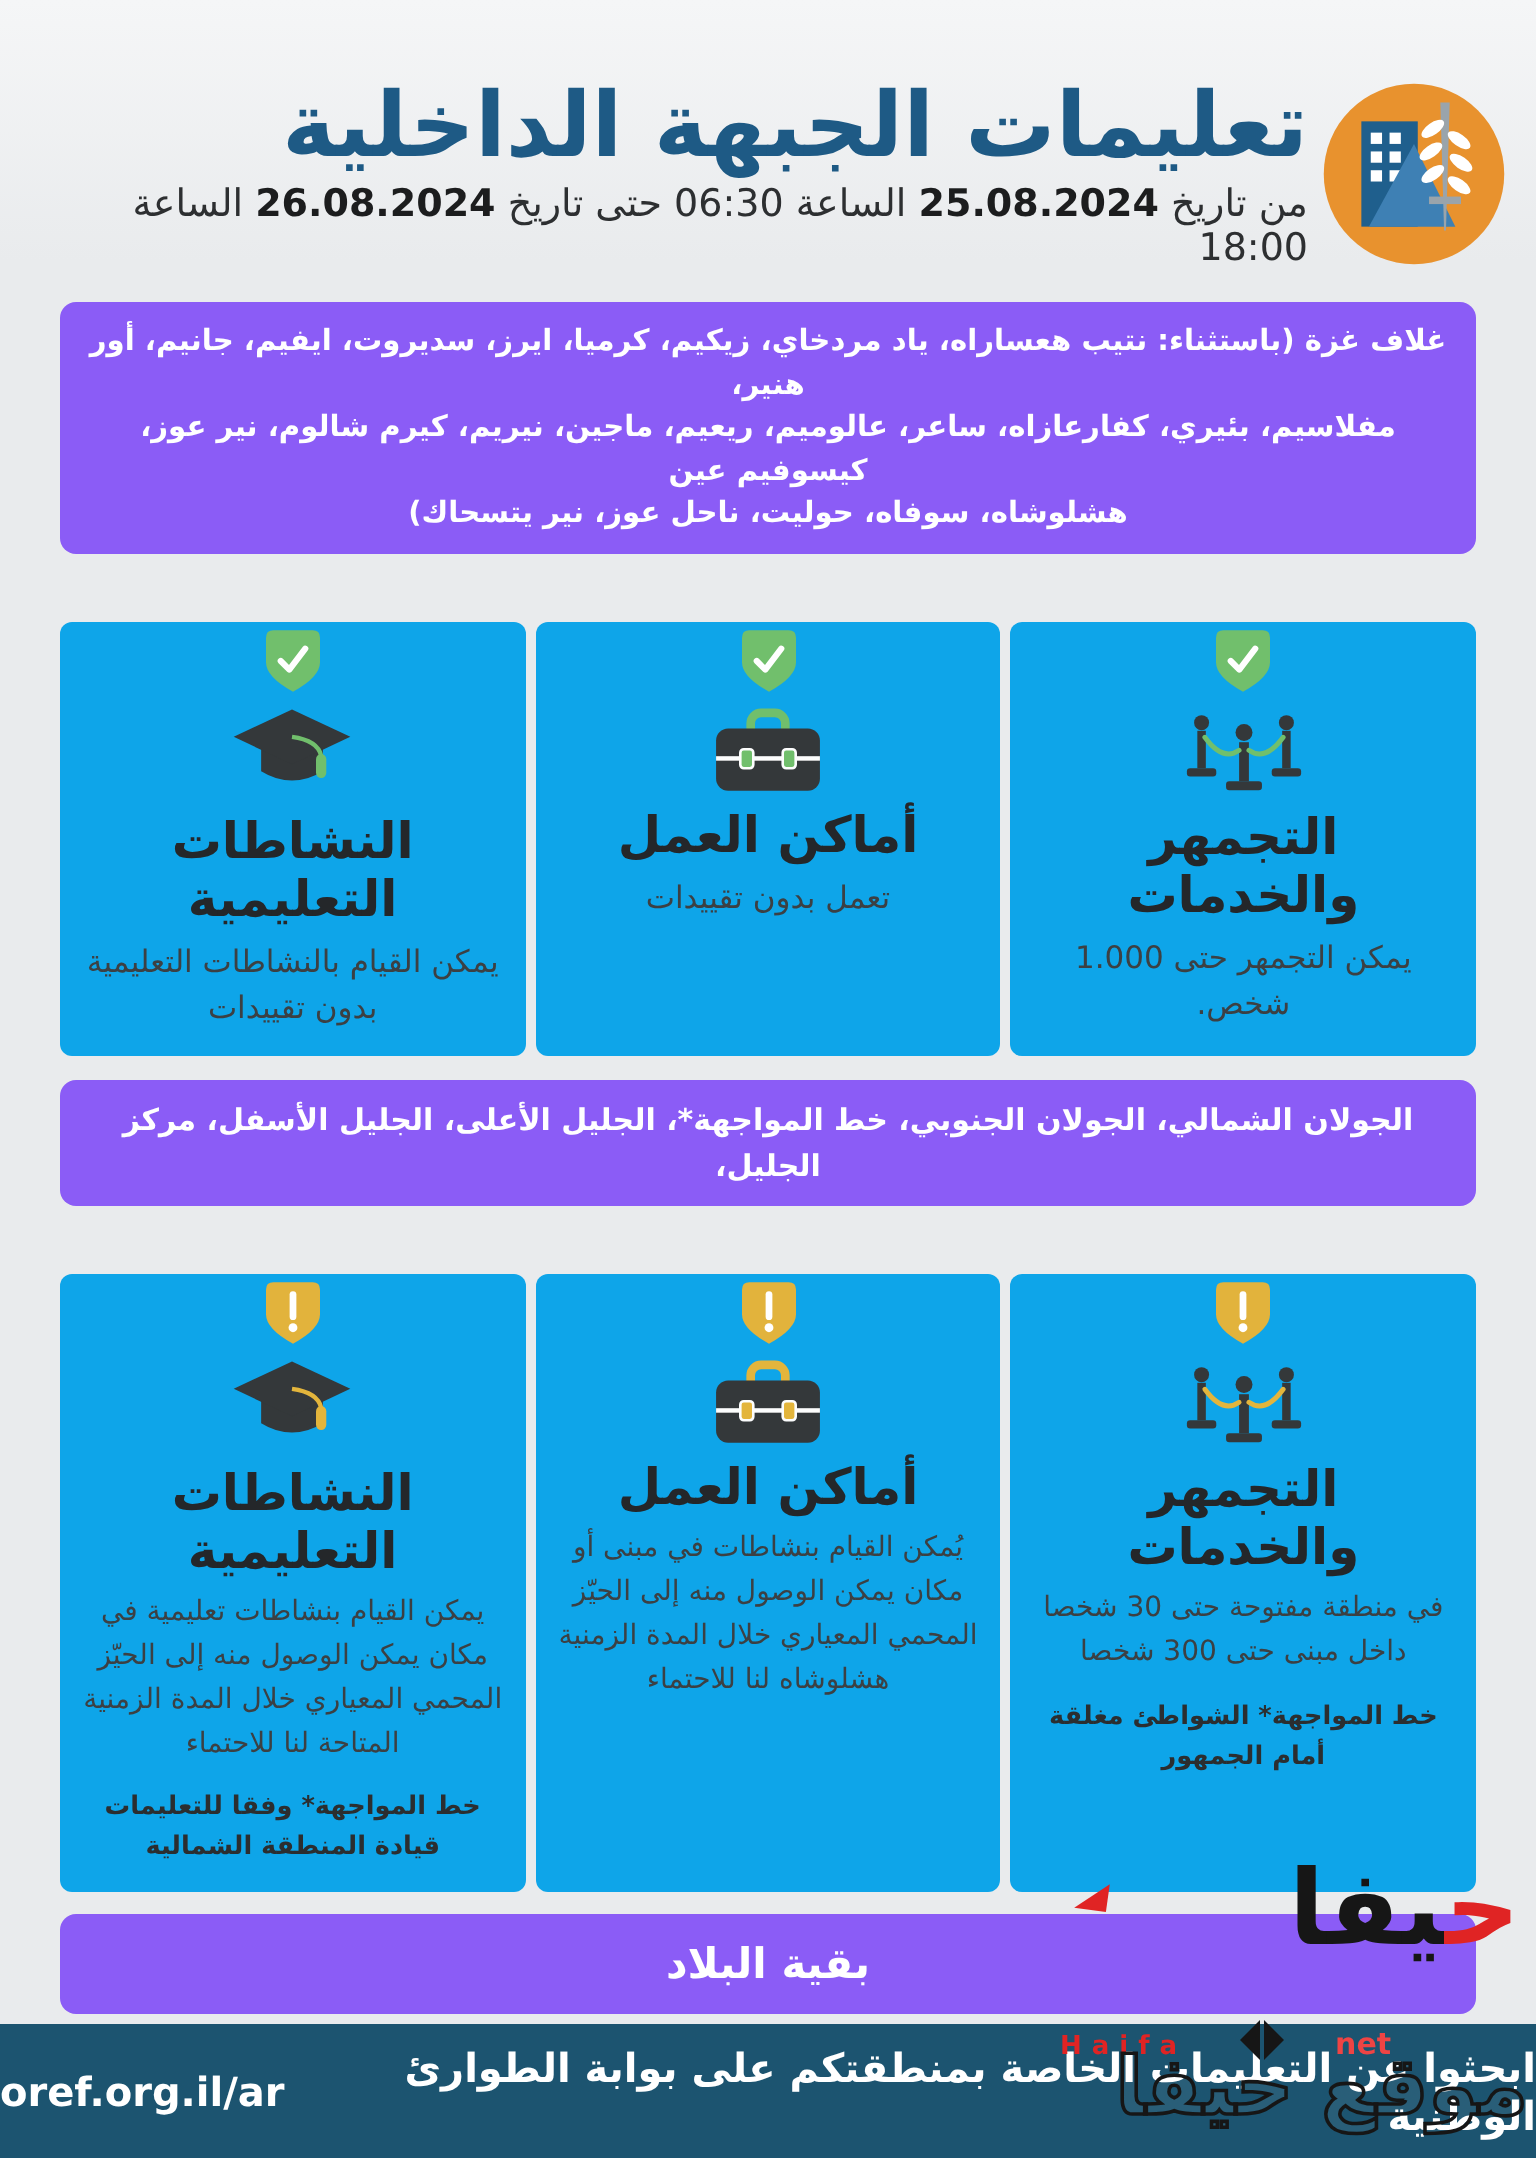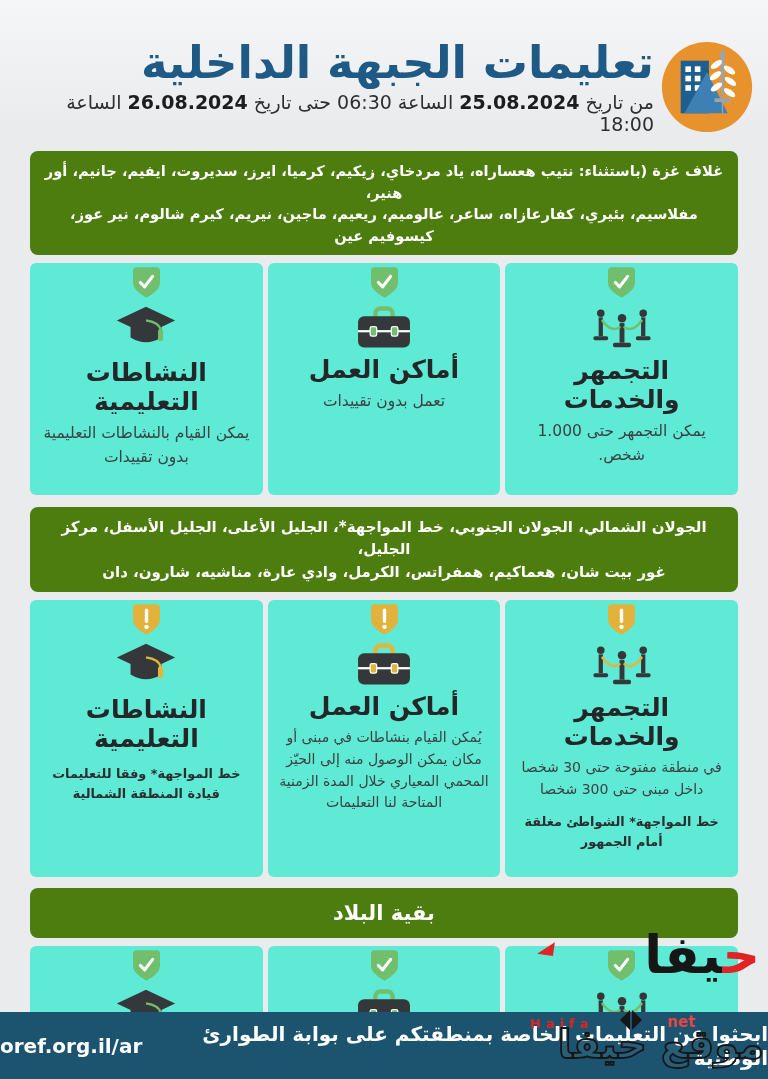--- a/index.html
+++ b/index.html
@@ -13,31 +13,32 @@
   }
   
   .header { display: flex; align-items: center; height: 148px; padding: 26px 14px 0 30px; }
   .logo { width: 94px; height: 94px; flex: 0 0 auto; margin-left: 6px; }
   .title-block { flex: 1; text-align: right; }
   .page-title { font-size: 45px; font-weight: 900; color: #1e5a85; line-height: 1.05; }
   .date-line { margin-top: 4px; font-size: 19px; color: #2d2f31; }
   .date-line .b { font-weight: 800; color: #1c1d1e; }
   
   .banner {
-    margin: 0 30px; background: #4d7c0f; border-radius: 8px;
+    margin: 0 30px; background: #8b5cf6; border-radius: 8px;
     color: #fff; text-align: center; font-weight: 700;
   }
   .banner-1 { margin-top: 3px; padding: 9px 12px; font-size: 14.6px; line-height: 1.48; }
   .banner-2 { margin-top: 12px; padding: 9px 12px; font-size: 15px; line-height: 1.5; }
   .banner-3 { margin-top: 11px; padding: 13px 12px; font-size: 21px; }
   
   .cards { display: grid; grid-template-columns: repeat(3, 1fr); gap: 5px; margin: 8px 30px 0; }
   .card {
-    background: #5eead4; border-radius: 6px; text-align: center;
-    padding: 0 10px 26px;
+    background: #0ea5e9; border-radius: 6px; text-align: center;
+    padding: 0 10px 12px;
+    margin-top: 26px;
   }
   .row-1 .card { min-height: 196px; }
   .row-2 .card { min-height: 210px; }
   .row-3 .card { min-height: 200px; }
   .badge { display: block; margin: 4px auto 0; width: 27px; height: 31px; }
   .shield-bg { fill: #71bf6c; }
   .warn .shield-bg { fill: #e2b33c; }
   .card-icon { display: block; margin: 7px auto 0; }
   .ico-dark { fill: #34383a; }
   .rope { fill: none; stroke: #71bf6c; stroke-width: 3; stroke-linecap: round; }
@@ -115,20 +116,21 @@
       <span class="b">26.08.2024</span>
       <span>الساعة</span>
       <span>18:00</span>
     </div>
   </div>
 </div>
 
 <div class="banner banner-1">
   <div>غلاف غزة (باستثناء: نتيب هعساراه، ياد مردخاي، زيكيم، كرميا، ايرز، سديروت، ايفيم، جانيم، أور هنير،</div>
   <div>مفلاسيم، بئيري، كفارعازاه، ساعر، عالوميم، ريعيم، ماجين، نيريم، كيرم شالوم، نير عوز، كيسوفيم عين</div>
+  <div>هشلوشاه، سوفاه، حوليت، ناحل عوز، نير يتسحاك)</div>
 </div>
 
 <div class="cards row-1 ok">
   <div class="card">
     <svg class="badge" viewBox="0 0 44 50">
       <path class="shield-bg" d="M6,0 H38 Q44,0 44,6 V26 Q44,38 22,50 Q0,38 0,26 V6 Q0,0 6,0 Z"></path>
       <path d="M12,25 L19,32 L32,15" fill="none" stroke="#fff" stroke-width="5" stroke-linecap="round" stroke-linejoin="round"></path>
     </svg>
     <svg class="card-icon" viewBox="0 0 76 56" width="62" height="46">
       <g class="ico-dark">
@@ -174,21 +176,20 @@
       <path class="tassel-cord" d="M36,18 Q51,20 53,29"></path>
       <rect class="tassel" x="50" y="28" width="6" height="14" rx="3"></rect>
     </svg>
     <div class="card-title">النشاطات التعليمية</div>
     <div class="card-body">يمكن القيام بالنشاطات التعليمية بدون تقييدات</div>
   </div>
 </div>
 
 <div class="banner banner-2">
   <div>الجولان الشمالي،  الجولان الجنوبي، خط المواجهة*، الجليل الأعلى، الجليل الأسفل،  مركز الجليل،</div>
-  <div>غور بيت شان،  هعماكيم، همفراتس، الكرمل،  وادي عارة، مناشيه، شارون، دان</div>
 </div>
 
 <div class="cards row-2 warn">
   <div class="card">
     <svg class="badge" viewBox="0 0 44 50">
       <path class="shield-bg" d="M6,0 H38 Q44,0 44,6 V26 Q44,38 22,50 Q0,38 0,26 V6 Q0,0 6,0 Z"></path>
       <line x1="22" y1="10" x2="22" y2="28" stroke="#fff" stroke-width="5.5" stroke-linecap="round"></line>
       <circle cx="22" cy="37" r="3.6" fill="#fff"></circle>
     </svg>
     <svg class="card-icon" viewBox="0 0 76 56" width="62" height="46">
@@ -217,35 +218,36 @@
       <circle cx="22" cy="37" r="3.6" fill="#fff"></circle>
     </svg>
     <svg class="card-icon" viewBox="0 0 64 52" width="56" height="45">
       <path class="handle" d="M22,14 V10 a6,6 0 0 1 6,-6 h8 a6,6 0 0 1 6,6 V14"></path>
       <rect class="ico-dark" x="2" y="13" width="60" height="36" rx="7"></rect>
       <rect class="beltline" x="2" y="29" width="60" height="2.6"></rect>
       <rect class="buckle" x="16" y="25" width="7.5" height="11" rx="2"></rect>
       <rect class="buckle" x="40.5" y="25" width="7.5" height="11" rx="2"></rect>
     </svg>
     <div class="card-title">أماكن العمل</div>
-    <div class="card-body">يُمكن القيام بنشاطات في مبنى أو مكان يمكن الوصول منه إلى الحيّز المحمي المعياري خلال المدة الزمنية المتاحة لنا التعليمات</div>
+    <div class="card-body">يُمكن القيام بنشاطات في مبنى أو مكان يمكن الوصول منه إلى الحيّز المحمي المعياري خلال المدة الزمنية هشلوشاه لنا للاحتماء</div>
   </div>
   <div class="card">
     <svg class="badge" viewBox="0 0 44 50">
       <path class="shield-bg" d="M6,0 H38 Q44,0 44,6 V26 Q44,38 22,50 Q0,38 0,26 V6 Q0,0 6,0 Z"></path>
       <line x1="22" y1="10" x2="22" y2="28" stroke="#fff" stroke-width="5.5" stroke-linecap="round"></line>
       <circle cx="22" cy="37" r="3.6" fill="#fff"></circle>
     </svg>
     <svg class="card-icon" viewBox="0 0 72 56" width="62" height="48">
       <path class="ico-dark" d="M18,25 V38 Q36,49 54,38 V25 Z"></path>
       <polygon class="ico-dark" points="36,2 70,18 36,34 2,18"></polygon>
       <path class="tassel-cord" d="M36,18 Q51,20 53,29"></path>
       <rect class="tassel" x="50" y="28" width="6" height="14" rx="3"></rect>
     </svg>
     <div class="card-title">النشاطات التعليمية</div>
+    <div class="card-body">يمكن القيام بنشاطات تعليمية في مكان يمكن الوصول منه إلى الحيّز المحمي المعياري خلال المدة الزمنية المتاحة لنا للاحتماء</div>
     <div class="card-note">خط المواجهة* وفقا للتعليمات قيادة المنطقة الشمالية</div>
   </div>
 </div>
 
 <div class="banner banner-3">
   <div>بقية البلاد</div>
 </div>
 
 <div class="cards row-3 ok">
   <div class="card">

